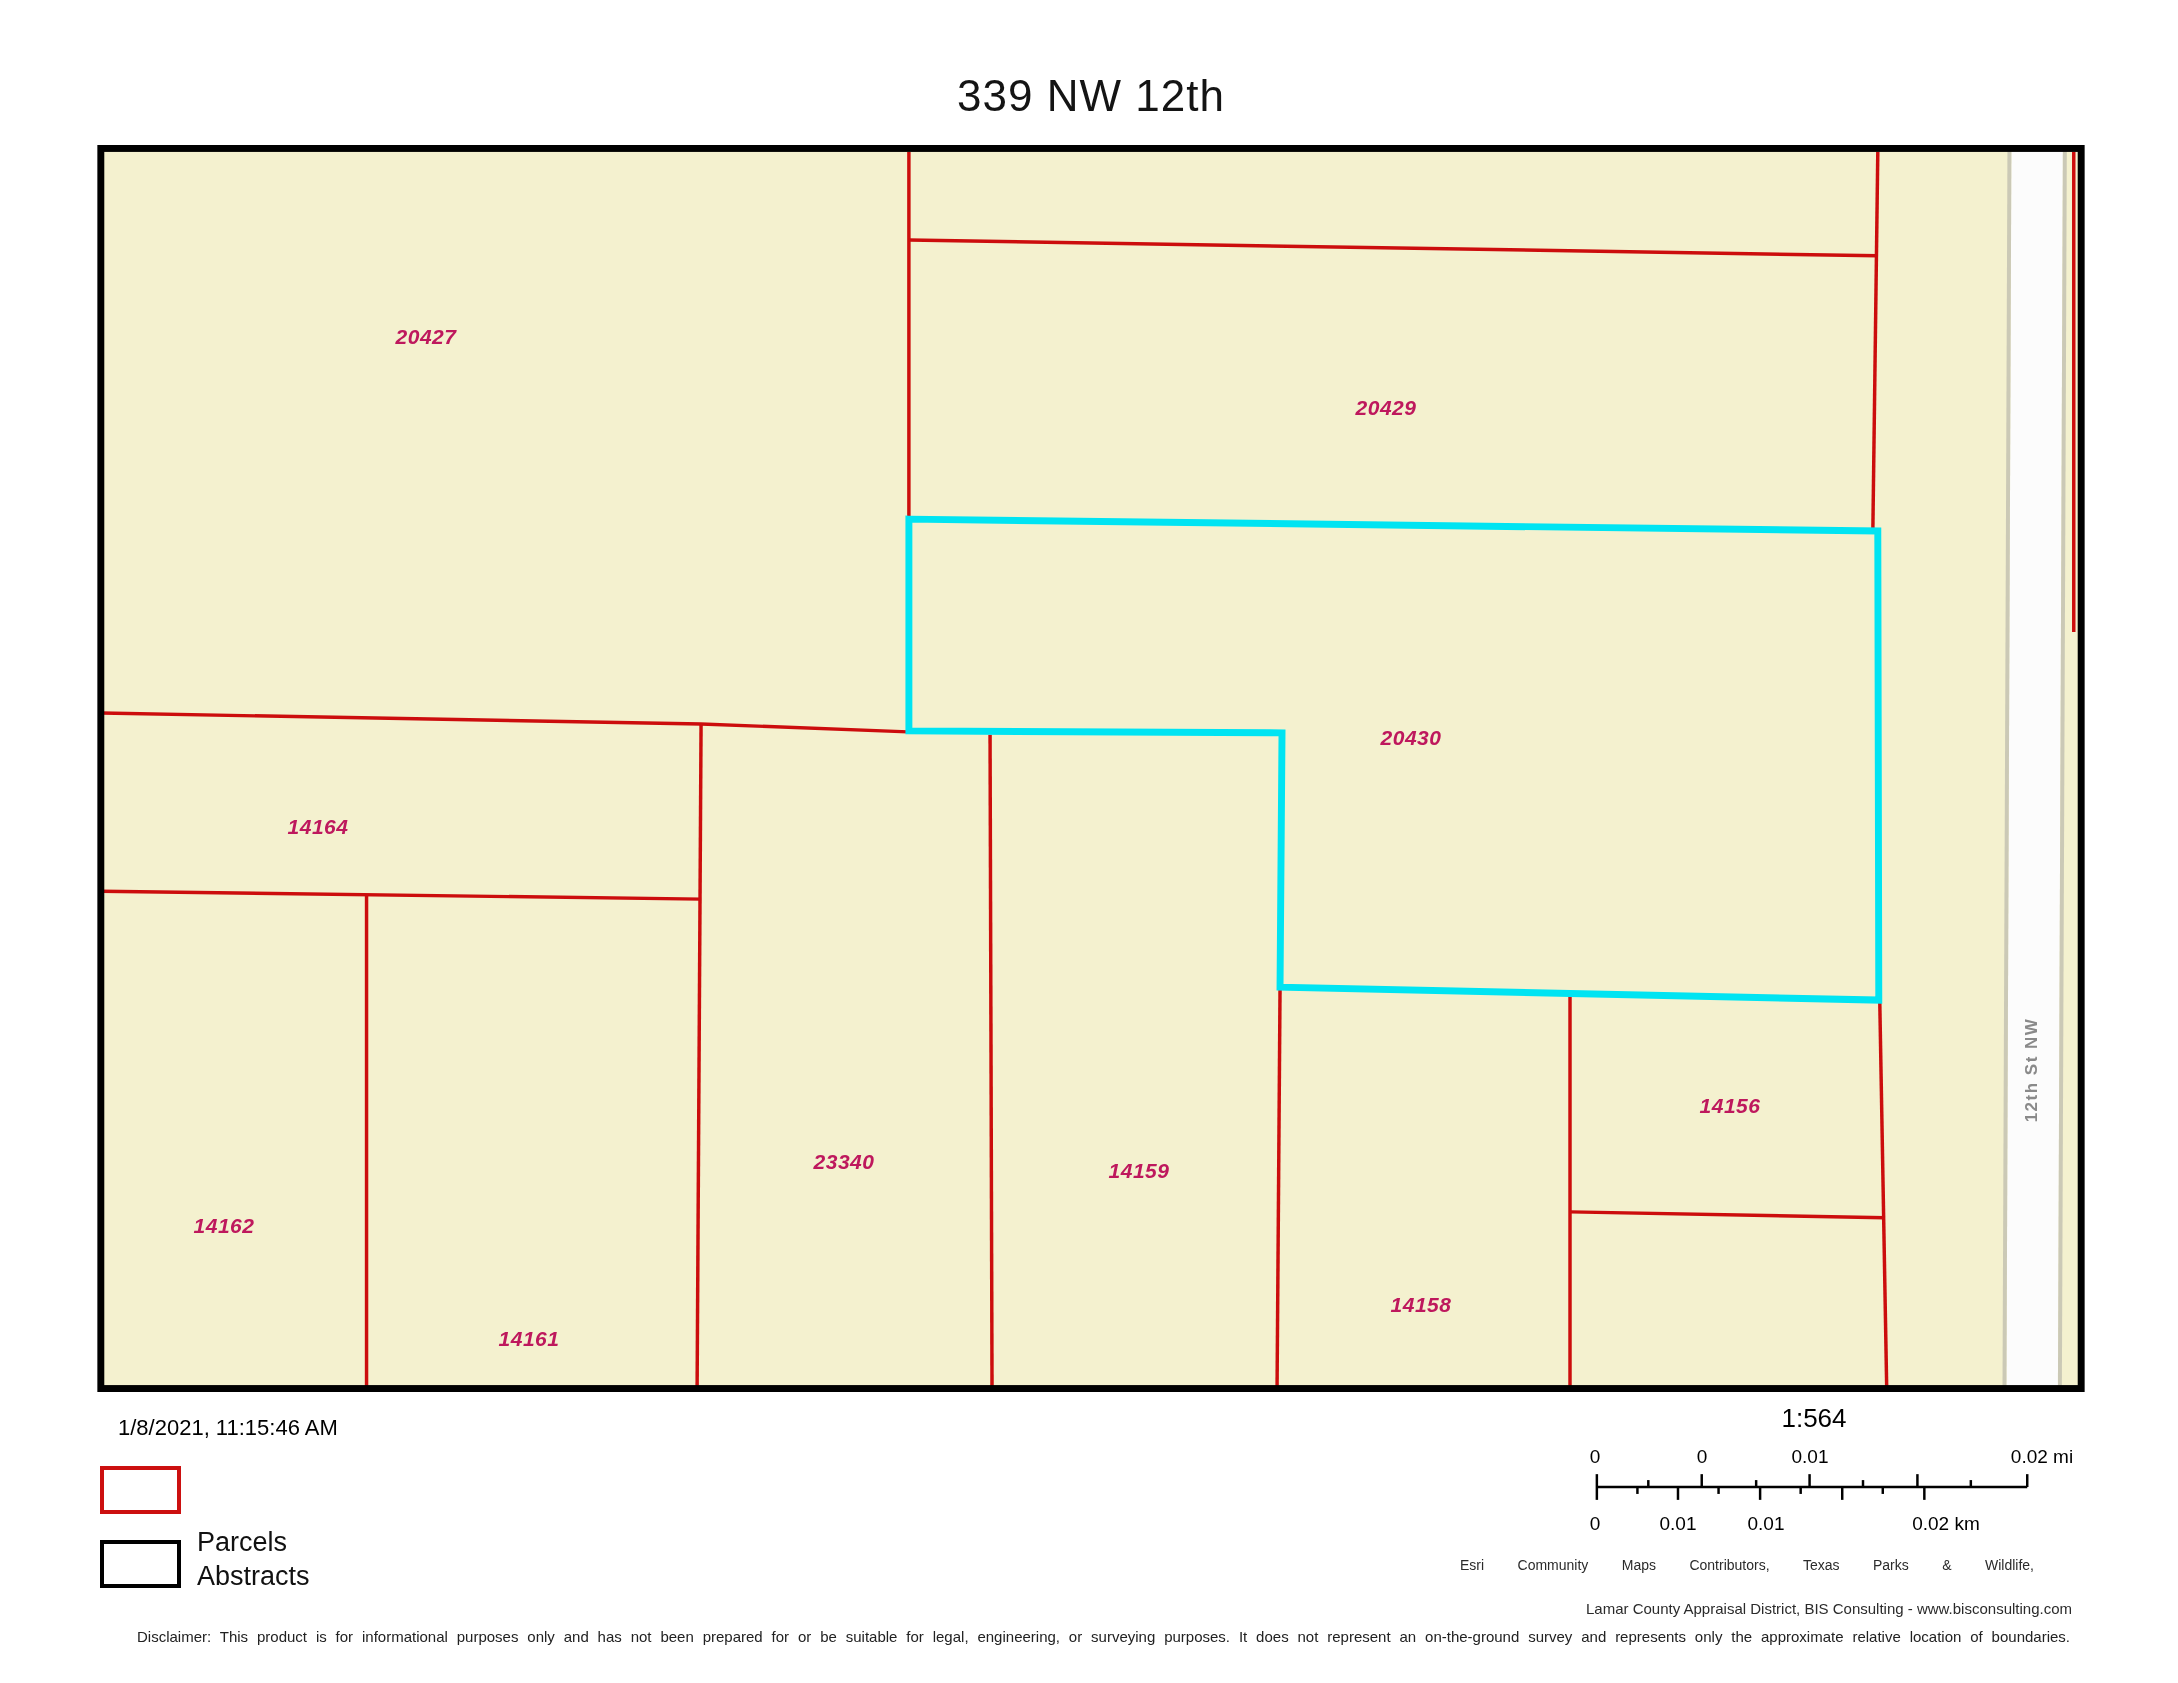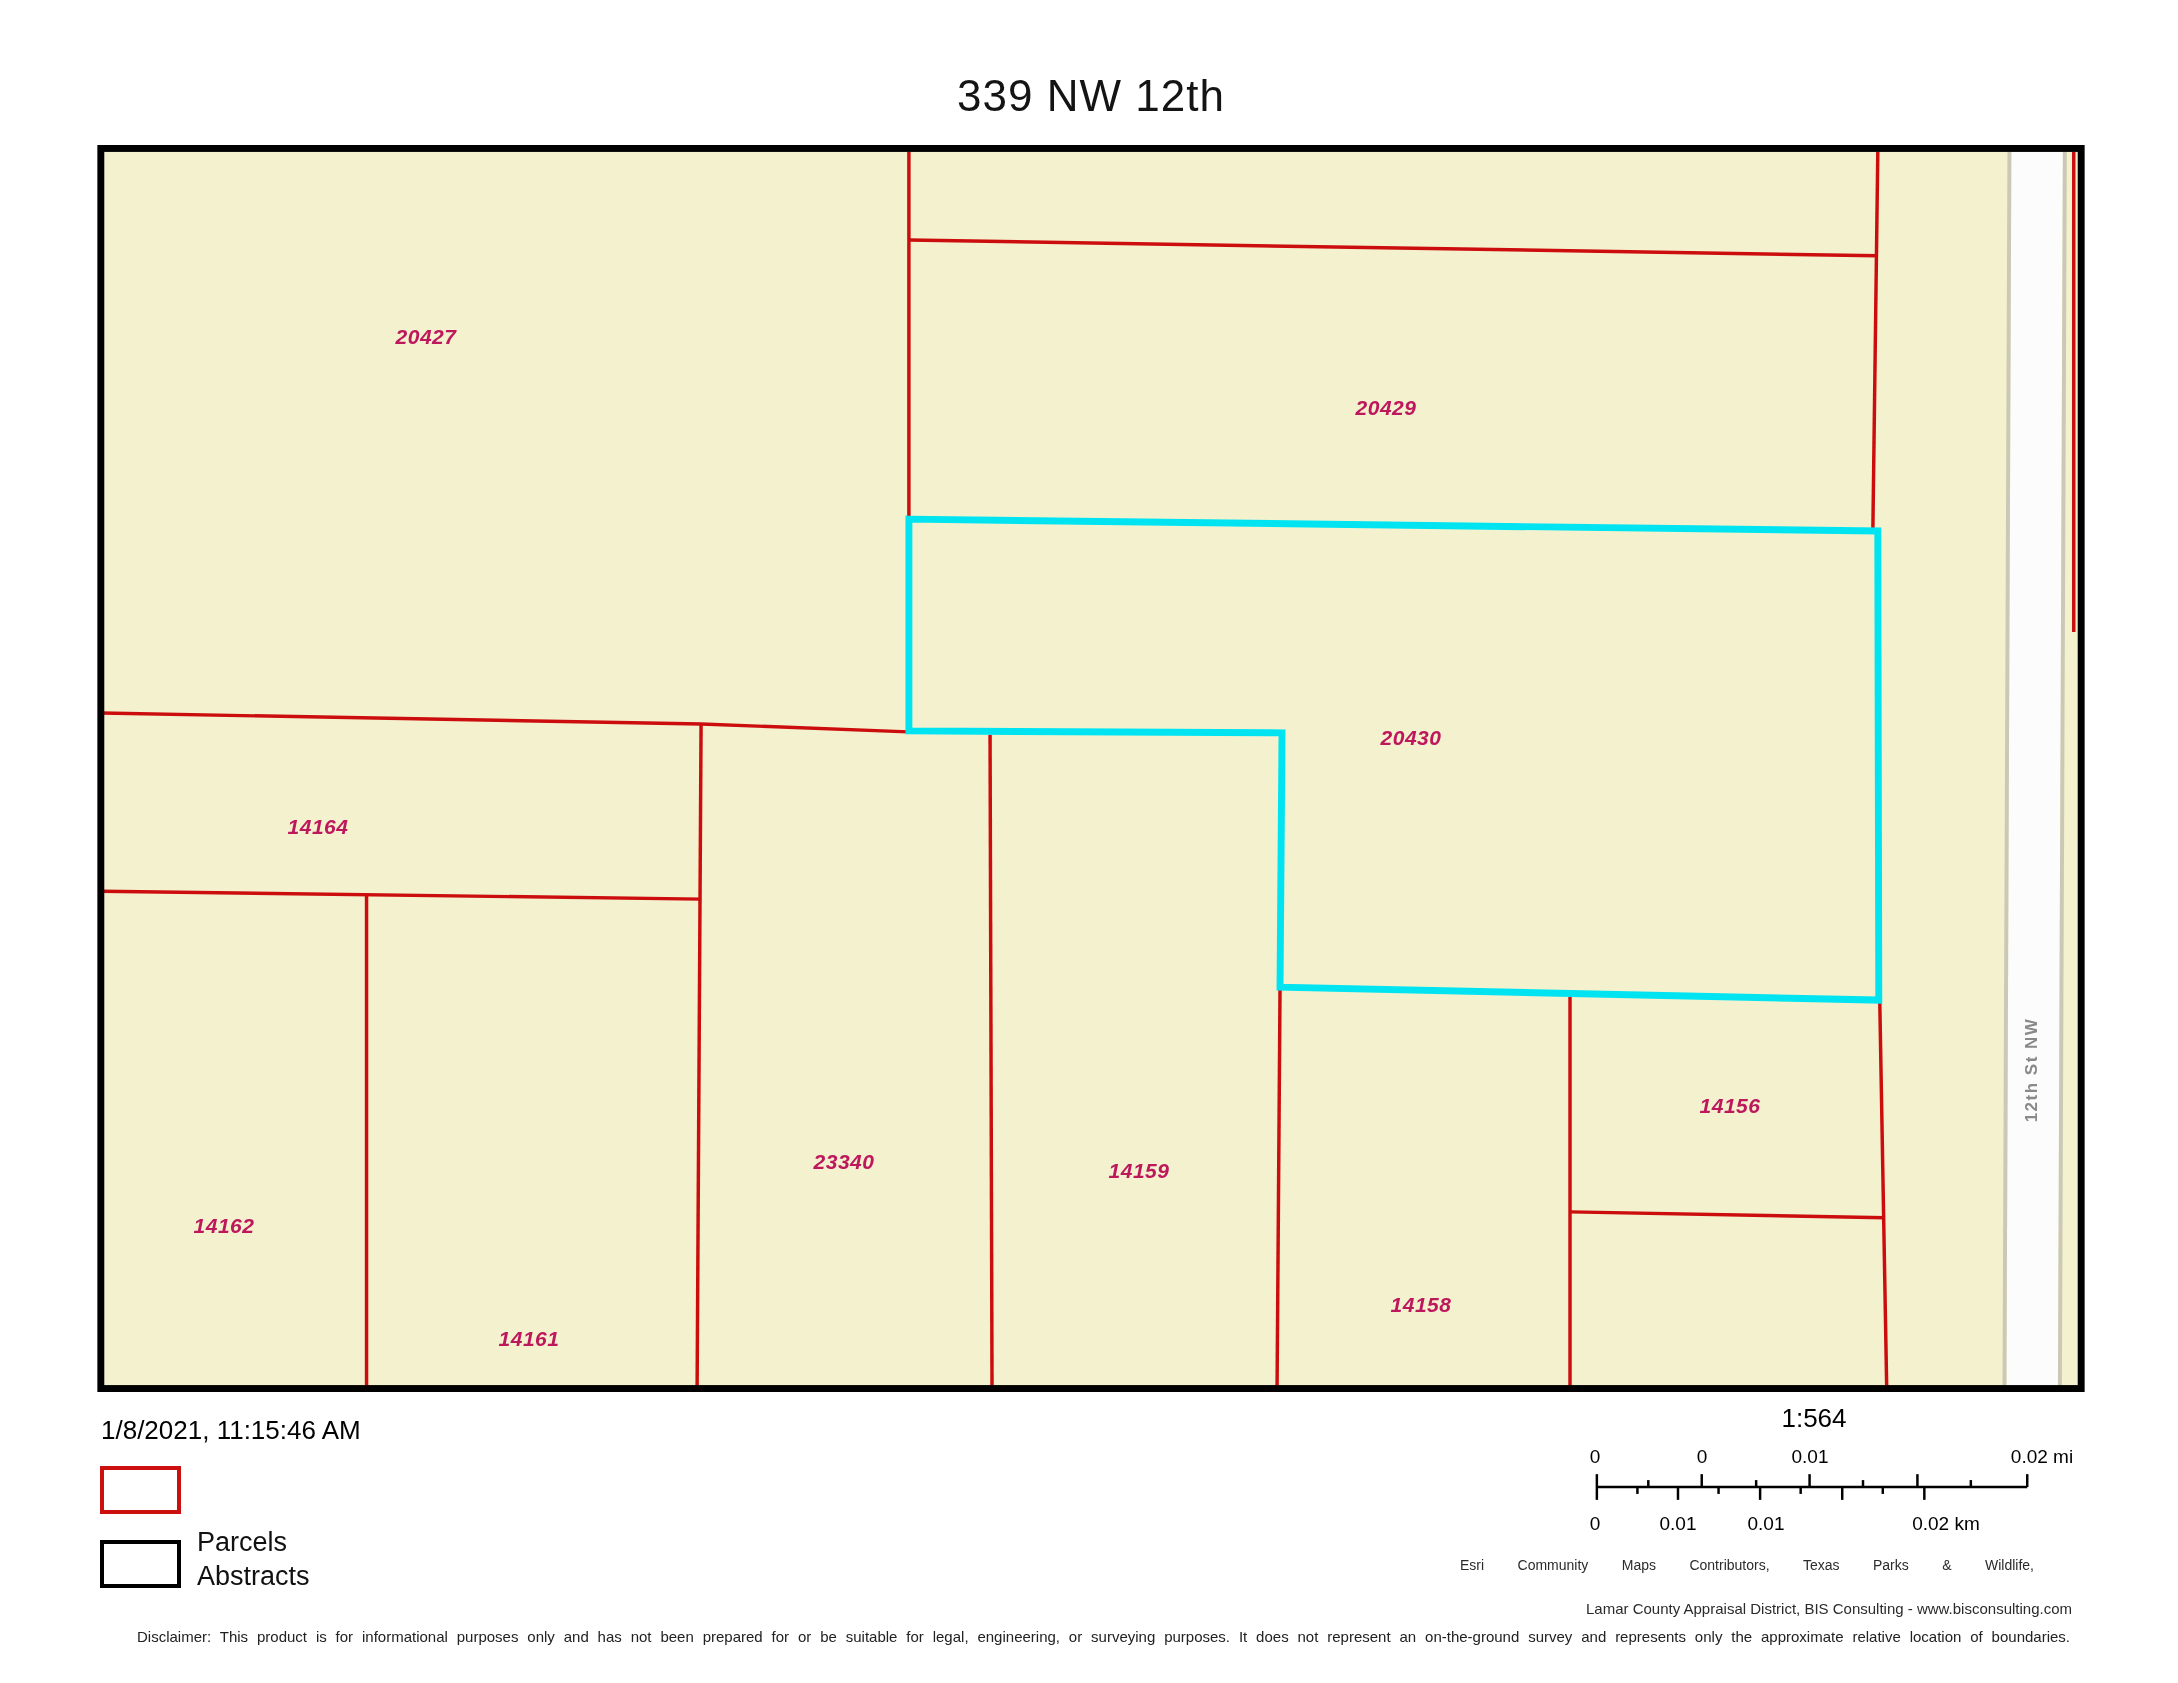--- a/index.html
+++ b/index.html
@@ -16,21 +16,21 @@
   #map-svg{position:absolute;left:0;top:0;}
   .parcel-label{
     position:absolute;transform:translate(-50%,-50%);
     font-size:21px;font-weight:bold;font-style:italic;
     color:#be185d;letter-spacing:0.5px;white-space:nowrap;
   }
   #street-label{
     left:2032px;top:1070px;transform:translate(-50%,-50%) rotate(-90deg);
     font-size:17px;font-weight:600;letter-spacing:1.5px;color:#8A8A8A;white-space:nowrap;
   }
-  #timestamp{left:101px;top:1415px;font-size:26px;}
+  #timestamp{left:118px;top:1415px;font-size:22px;}
   .legend-swatch{width:73px;height:40px;background:#fff;}
   #legend-swatch-parcels{left:100px;top:1466px;border:4px solid #CC1010;}
   #legend-swatch-abstracts{left:100px;top:1540px;border:4px solid #000;}
   .legend-label{font-size:27px;color:#111;}
   #legend-label-parcels{left:197px;top:1487px;margin-top:40px;}
   #legend-label-abstracts{left:197px;top:1561px;}
   #scale-ratio{left:1814px;top:1403px;transform:translateX(-50%);font-size:26px;}
   .scale-num{position:absolute;transform:translateX(-50%);font-size:19px;white-space:nowrap;}
   #scalebar-svg{left:1584px;top:1473px;}
   #attribution-1{

